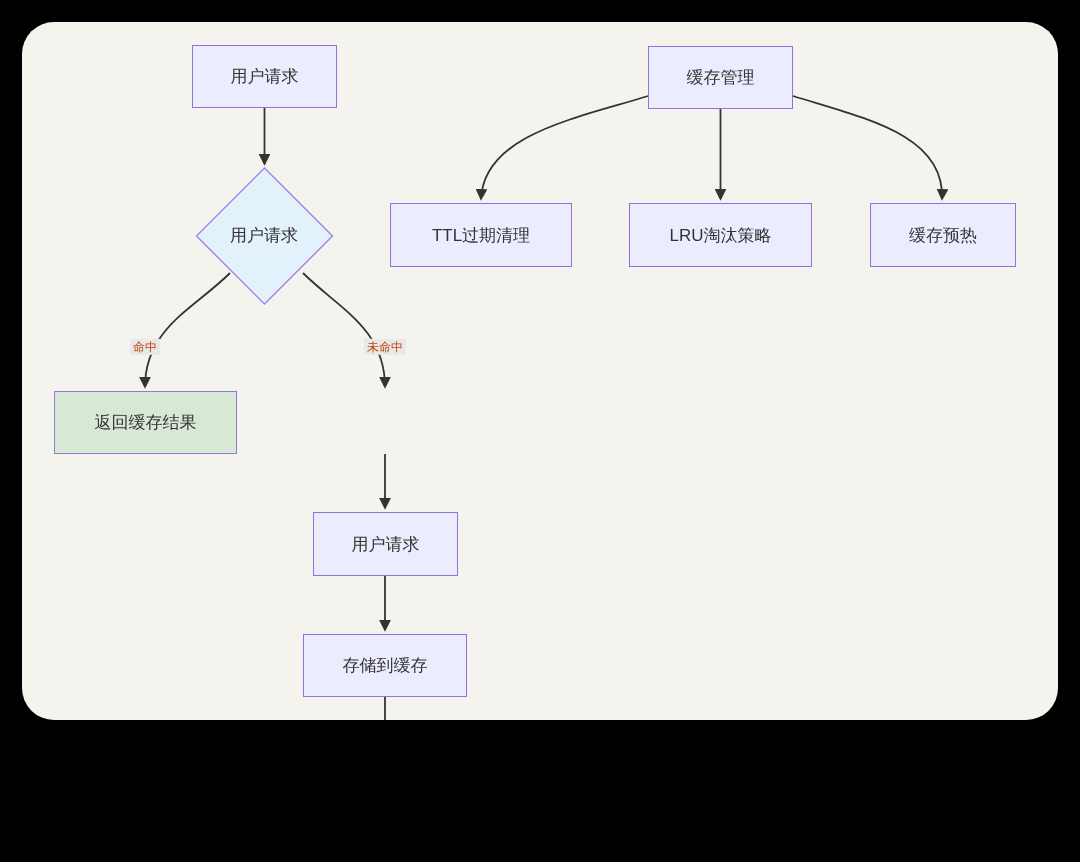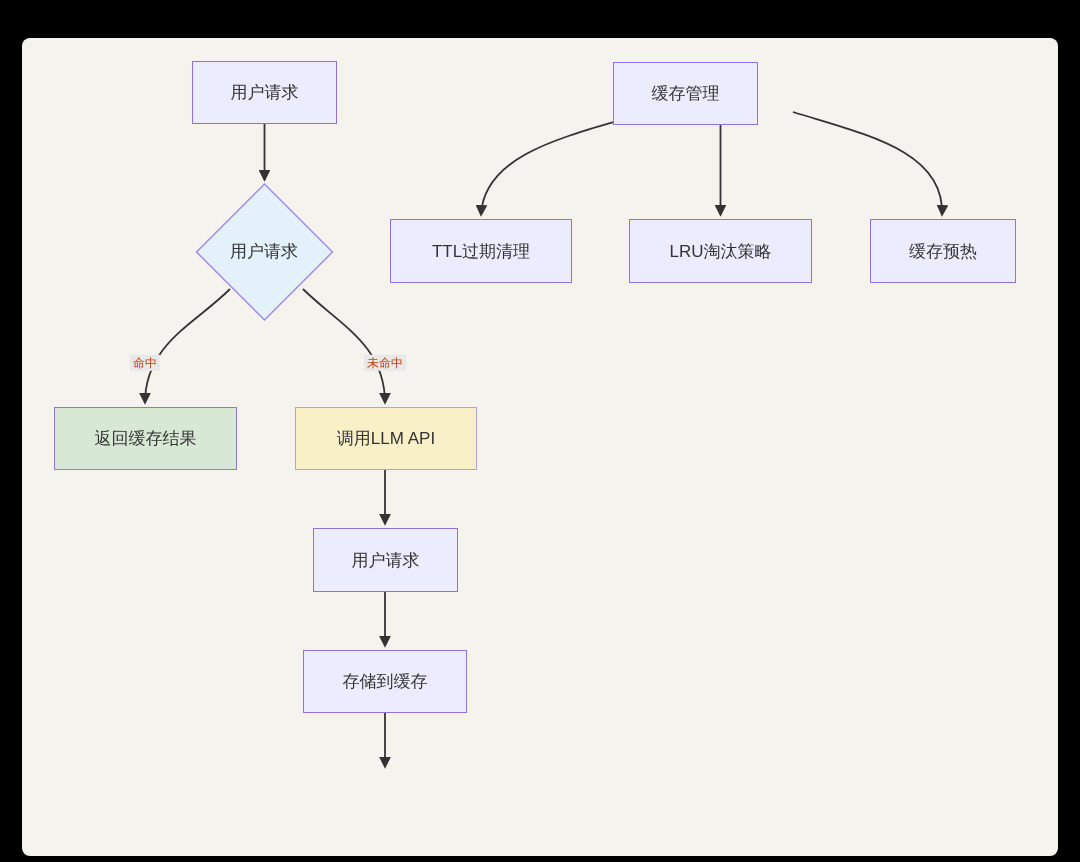--- a/index.html
+++ b/index.html
@@ -15,25 +15,24 @@
     width: 1080px;
     height: 862px;
     background: #000000;
     overflow: hidden;
   }
   .canvas {
     position: absolute;
     left: 22px;
     top: 22px;
     width: 1036px;
-    height: 818px;
+    height: 698px;
     background: #f5f3ee;
-    border-radius: 8px;
+    border-radius: 32px;
     overflow: hidden;
-    margin-top: 16px;
   }
   .edges-svg {
     position: absolute;
     left: 0;
     top: 0;
     width: 1036px;
     height: 818px;
   }
   .node {
     position: absolute;
@@ -68,21 +67,21 @@
     padding: 1px 3px;
     white-space: nowrap;
   }
   
   .n-user-request   { left: 170px; top: 23px;  width: 145px; height: 63px; }
   .n-return-cached  { left: 32px;  top: 369px; width: 183px; height: 63px; }
   .n-call-llm       { left: 273px; top: 369px; width: 182px; height: 63px; }
   .n-process-result { left: 291px; top: 490px; width: 145px; height: 64px; }
   .n-store-cache    { left: 281px; top: 612px; width: 164px; height: 63px; }
   .n-return-user    { left: 261px; top: 733px; width: 204px; height: 64px; }
-  .n-cache-mgmt     { left: 591px; top: 24px;  width: 145px; height: 63px; }
+  .n-cache-mgmt     { left: 626px; top: 24px;  width: 145px; height: 63px; }
   .n-ttl-cleanup    { left: 368px; top: 181px; width: 182px; height: 64px; }
   .n-lru-policy     { left: 607px; top: 181px; width: 183px; height: 64px; }
   .n-cache-warmup   { left: 848px; top: 181px; width: 146px; height: 64px; }
   .l-hit  { left: 123px; top: 325px; }
   .l-miss { left: 363px; top: 325px; }
 </style>
 </head>
 <body>
 
 <div class="frame">
@@ -119,21 +118,20 @@
     <div class="node n-user-request">用户请求</div>
 
     <div class="diamond-label">用户请求</div>
 
     <div class="edge-label l-hit">命中</div>
 
     <div class="edge-label l-miss">未命中</div>
 
     <div class="node green n-return-cached">返回缓存结果</div>
 
-    <div class="node yellow n-call-llm">调用LLM API</div>
 
     <div class="node n-process-result">用户请求</div>
 
     <div class="node n-store-cache">存储到缓存</div>
 
 
     <div class="node n-cache-mgmt">缓存管理</div>
 
     <div class="node n-lru-policy">LRU淘汰策略</div>
 

